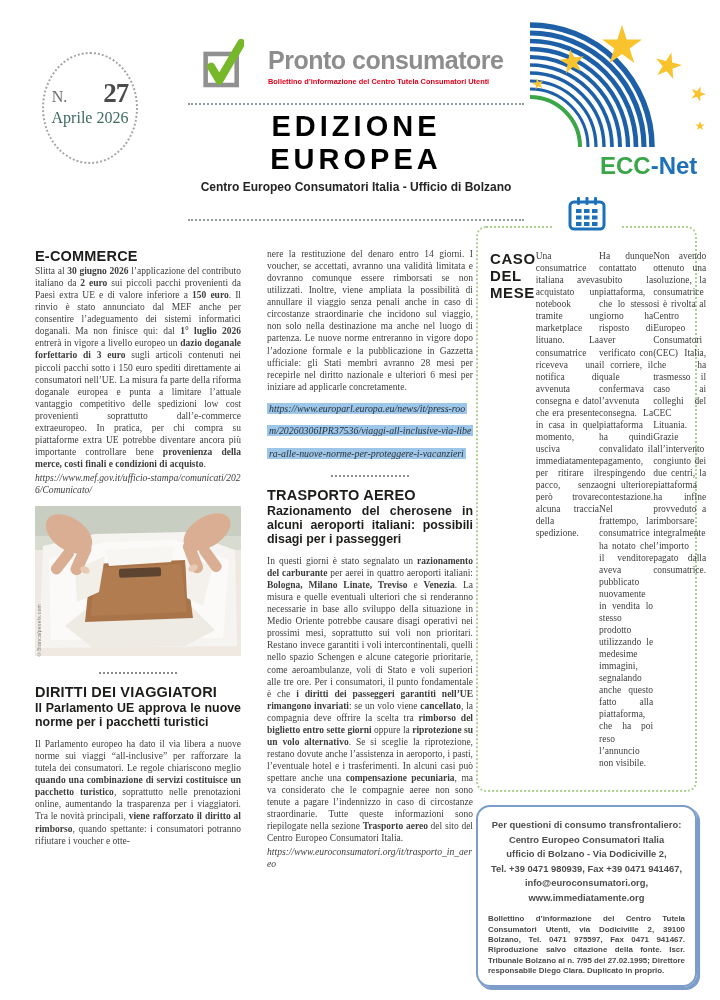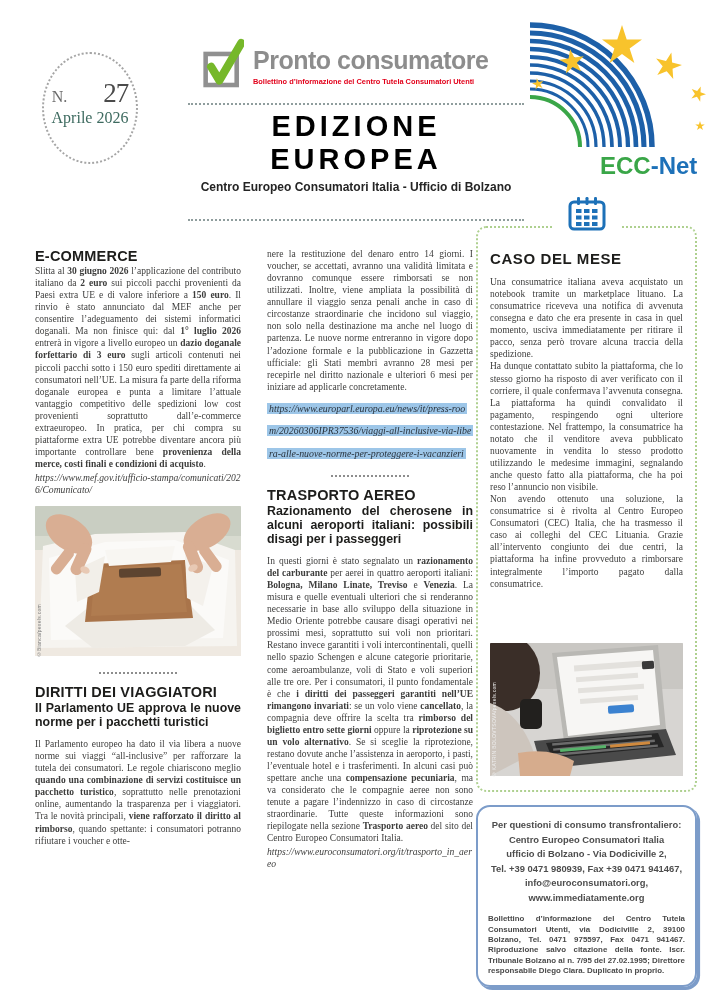--- a/index.html
+++ b/index.html
@@ -11,26 +11,26 @@
   *{margin:0;padding:0;box-sizing:border-box;}
   html,body{background:#e8e8e8;}
   .page{position:relative;width:720px;height:1000px;background:#fff;margin:0 auto;
         overflow:hidden;font-family:"Liberation Serif",serif;}
   .b{font-weight:bold;}
 
   
   .issue-circle{position:absolute;left:42px;top:52px;width:96px;height:112px;
      border:2px dotted #a5a5a5;border-radius:50%;text-align:center;padding-top:24px;}
   .issue-prefix{font-size:16px;color:#6a6a6a;}
-  .issue-number{font-size:27px;font-weight:normal;color:#4b4b4b;letter-spacing:-1px;margin-left:32px;}
+  .issue-number{font-size:27px;font-weight:bold;color:#4b4b4b;letter-spacing:-1px;margin-left:32px;}
   .issue-date{font-size:16px;color:var(--teal);margin-top:0;}
 
   .masthead{position:absolute;left:188px;top:36px;width:336px;}
   .pc-row{display:flex;align-items:flex-start;gap:9px;margin-left:14px;height:62px;}
-  .pc-text{padding-top:12px;}
+  .pc-text{padding-top:12px;margin-left:15px;}
   .pc-title{font-family:"Liberation Sans",sans-serif;font-weight:bold;font-size:25px;
      color:var(--logo-gray);letter-spacing:-0.5px;line-height:1;}
   .pc-sub{font-family:"Liberation Sans",sans-serif;font-weight:bold;font-size:7.4px;
      color:var(--brand-red);margin-top:4px;}
   .dotline{border-top:2px dotted var(--dot-gray);margin:5px 0;}
   .edition-title{font-family:"Liberation Sans",sans-serif;font-weight:bold;font-size:29px;
      letter-spacing:4px;color:#000000;text-align:center;margin:4px 0 4px;}
   .edition-sub{font-family:"Liberation Sans",sans-serif;font-weight:bold;font-size:12px;
      color:#242424;text-align:center;margin-bottom:25px;}
 
@@ -57,21 +57,21 @@
   .article-img{position:relative;margin-top:10px;border-radius:1px;overflow:hidden;}
   .credit{position:absolute;left:1px;bottom:3px;writing-mode:vertical-rl;
      transform:rotate(180deg);font-family:"Liberation Sans",sans-serif;font-size:5px;
      letter-spacing:0.3px;}
   .credit.dark{color:#7d7d7d;} .credit.light{color:#efefef;}
 
   
   .calendar-badge{position:absolute;top:0;left:50%;transform:translateX(-50%);
      background:#fff;padding:0 12px;z-index:2;line-height:0;}
   .caso-box{margin-top:30px;height:566px;border:2px dotted var(--box-green-border);
-     border-radius:10px;padding:22px 12px 10px;display:flex;flex-direction:column;}
+     border-radius:10px;padding:22px 12px 10px;display:flex;flex-direction:row;}
   .caso-box .kicker{font-size:15px;letter-spacing:0.6px;margin-bottom:9px;}
   .caso-box p.body{margin-bottom:0;}
   .caso-img{margin-top:auto;}
 
   .contact-box{margin-top:13px;border:2px solid var(--box-blue-border);border-radius:14px;
      box-shadow:2.5px 2.5px 0 0.6px var(--box-blue-border);padding:11px 10px 9px;}
   .contact-line{font-family:"Liberation Sans",sans-serif;font-weight:bold;font-size:9.4px;
      line-height:1.55;color:#4d4d4d;text-align:center;}
   .fine-print{font-family:"Liberation Sans",sans-serif;font-weight:bold;font-size:7.9px;
      line-height:1.3;color:#4a4a4a;text-align:justify;margin-top:9px;}

